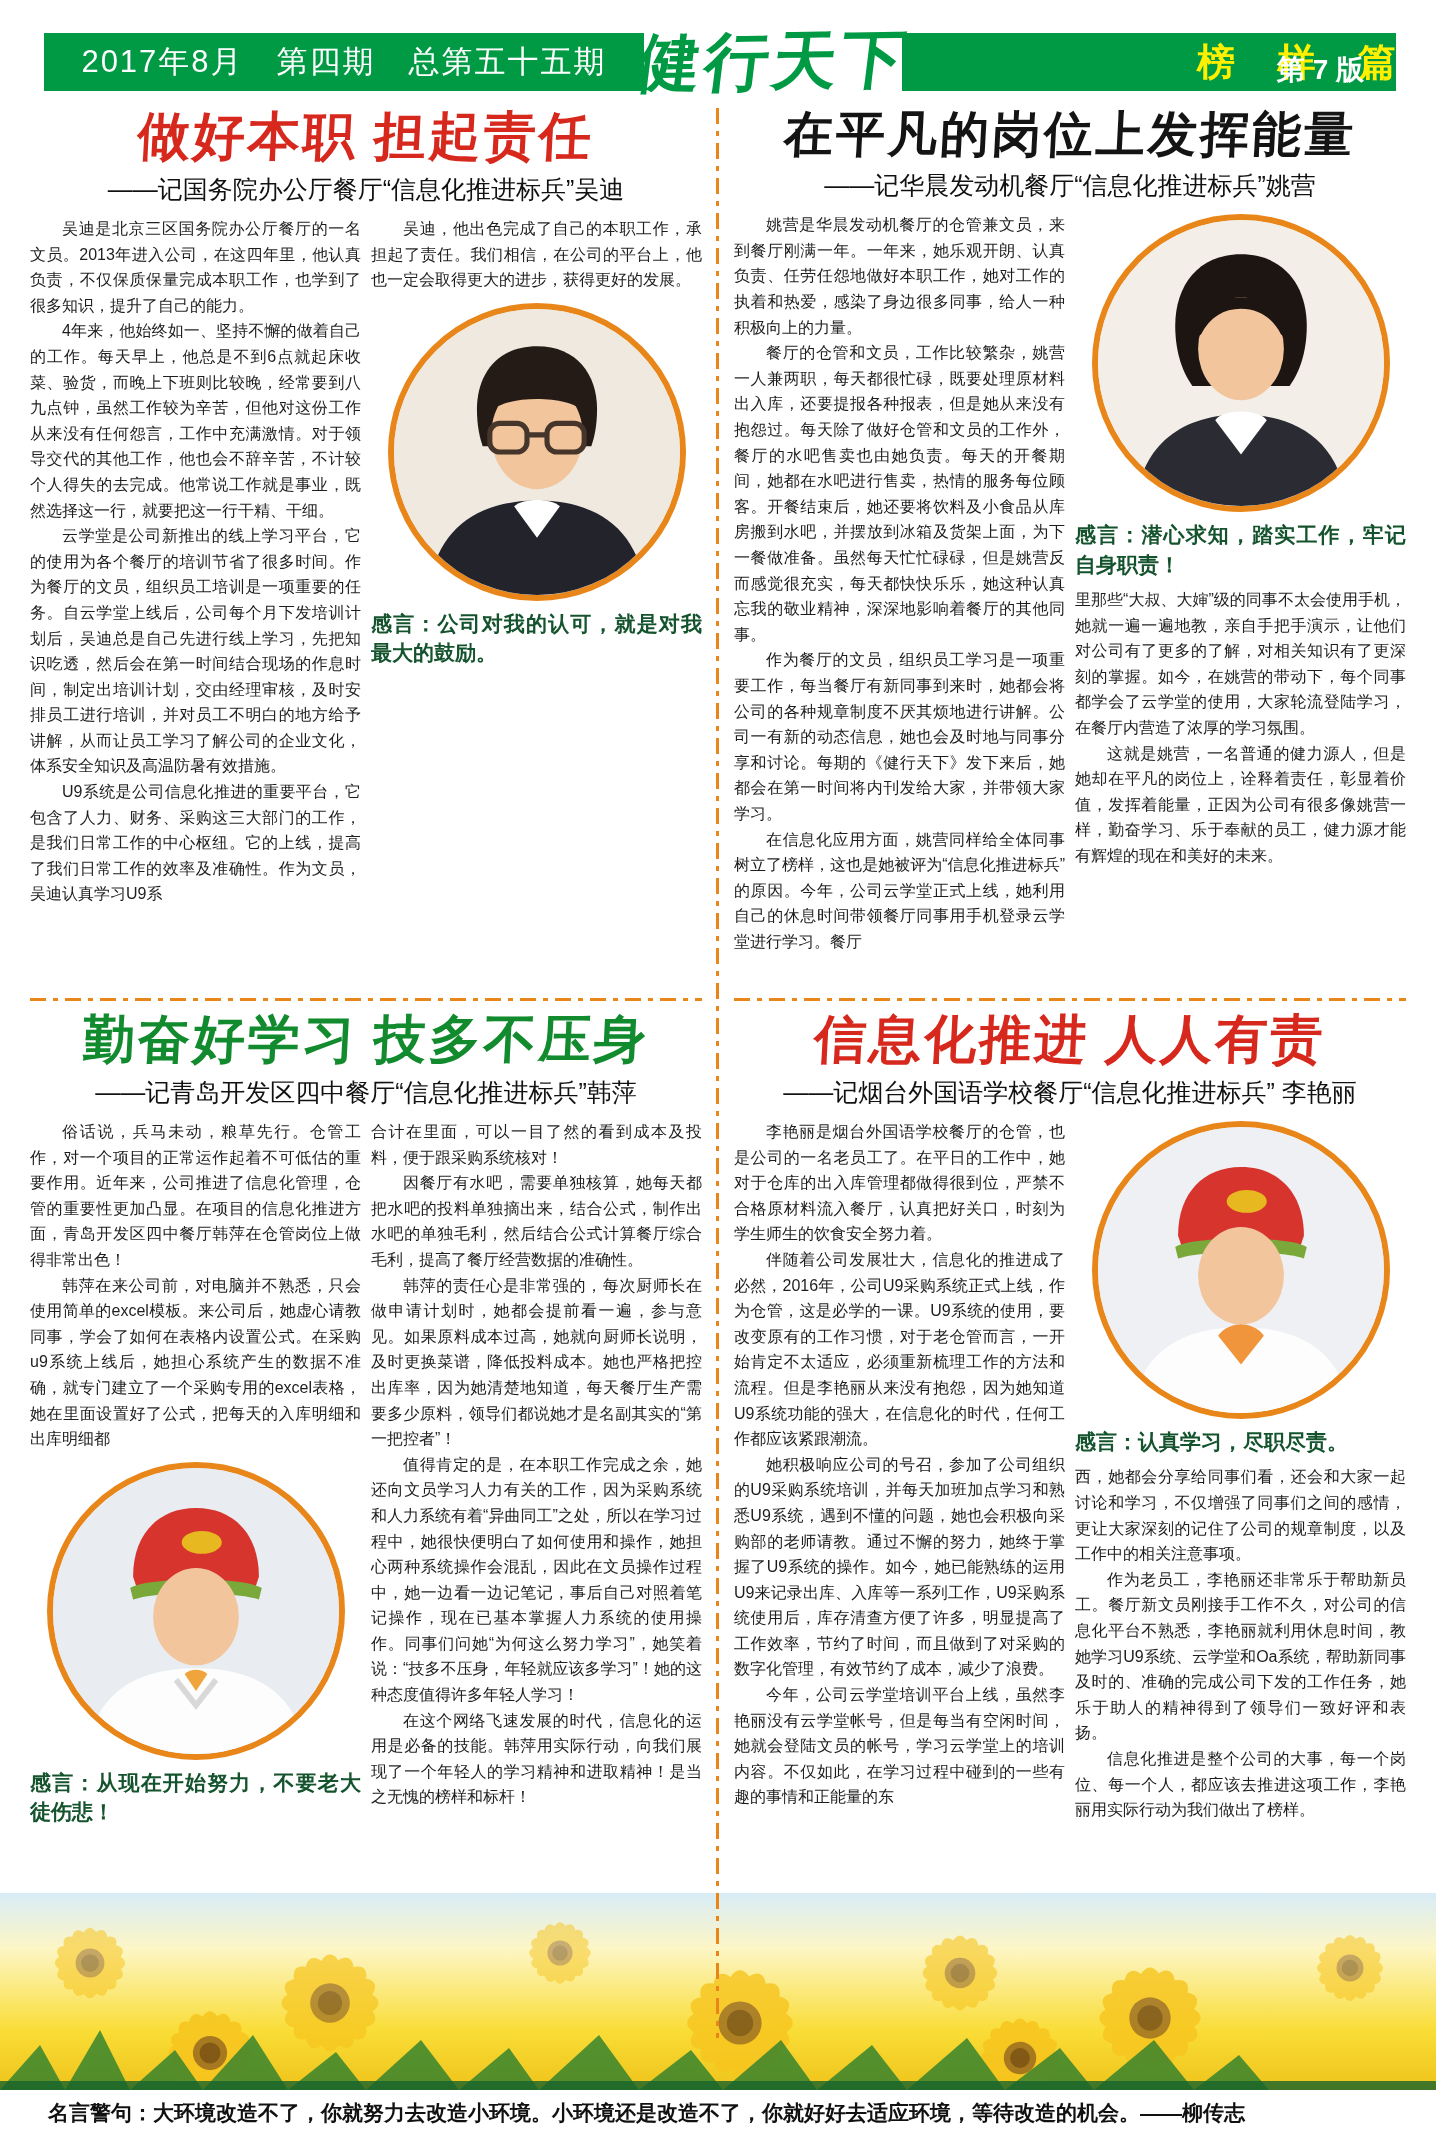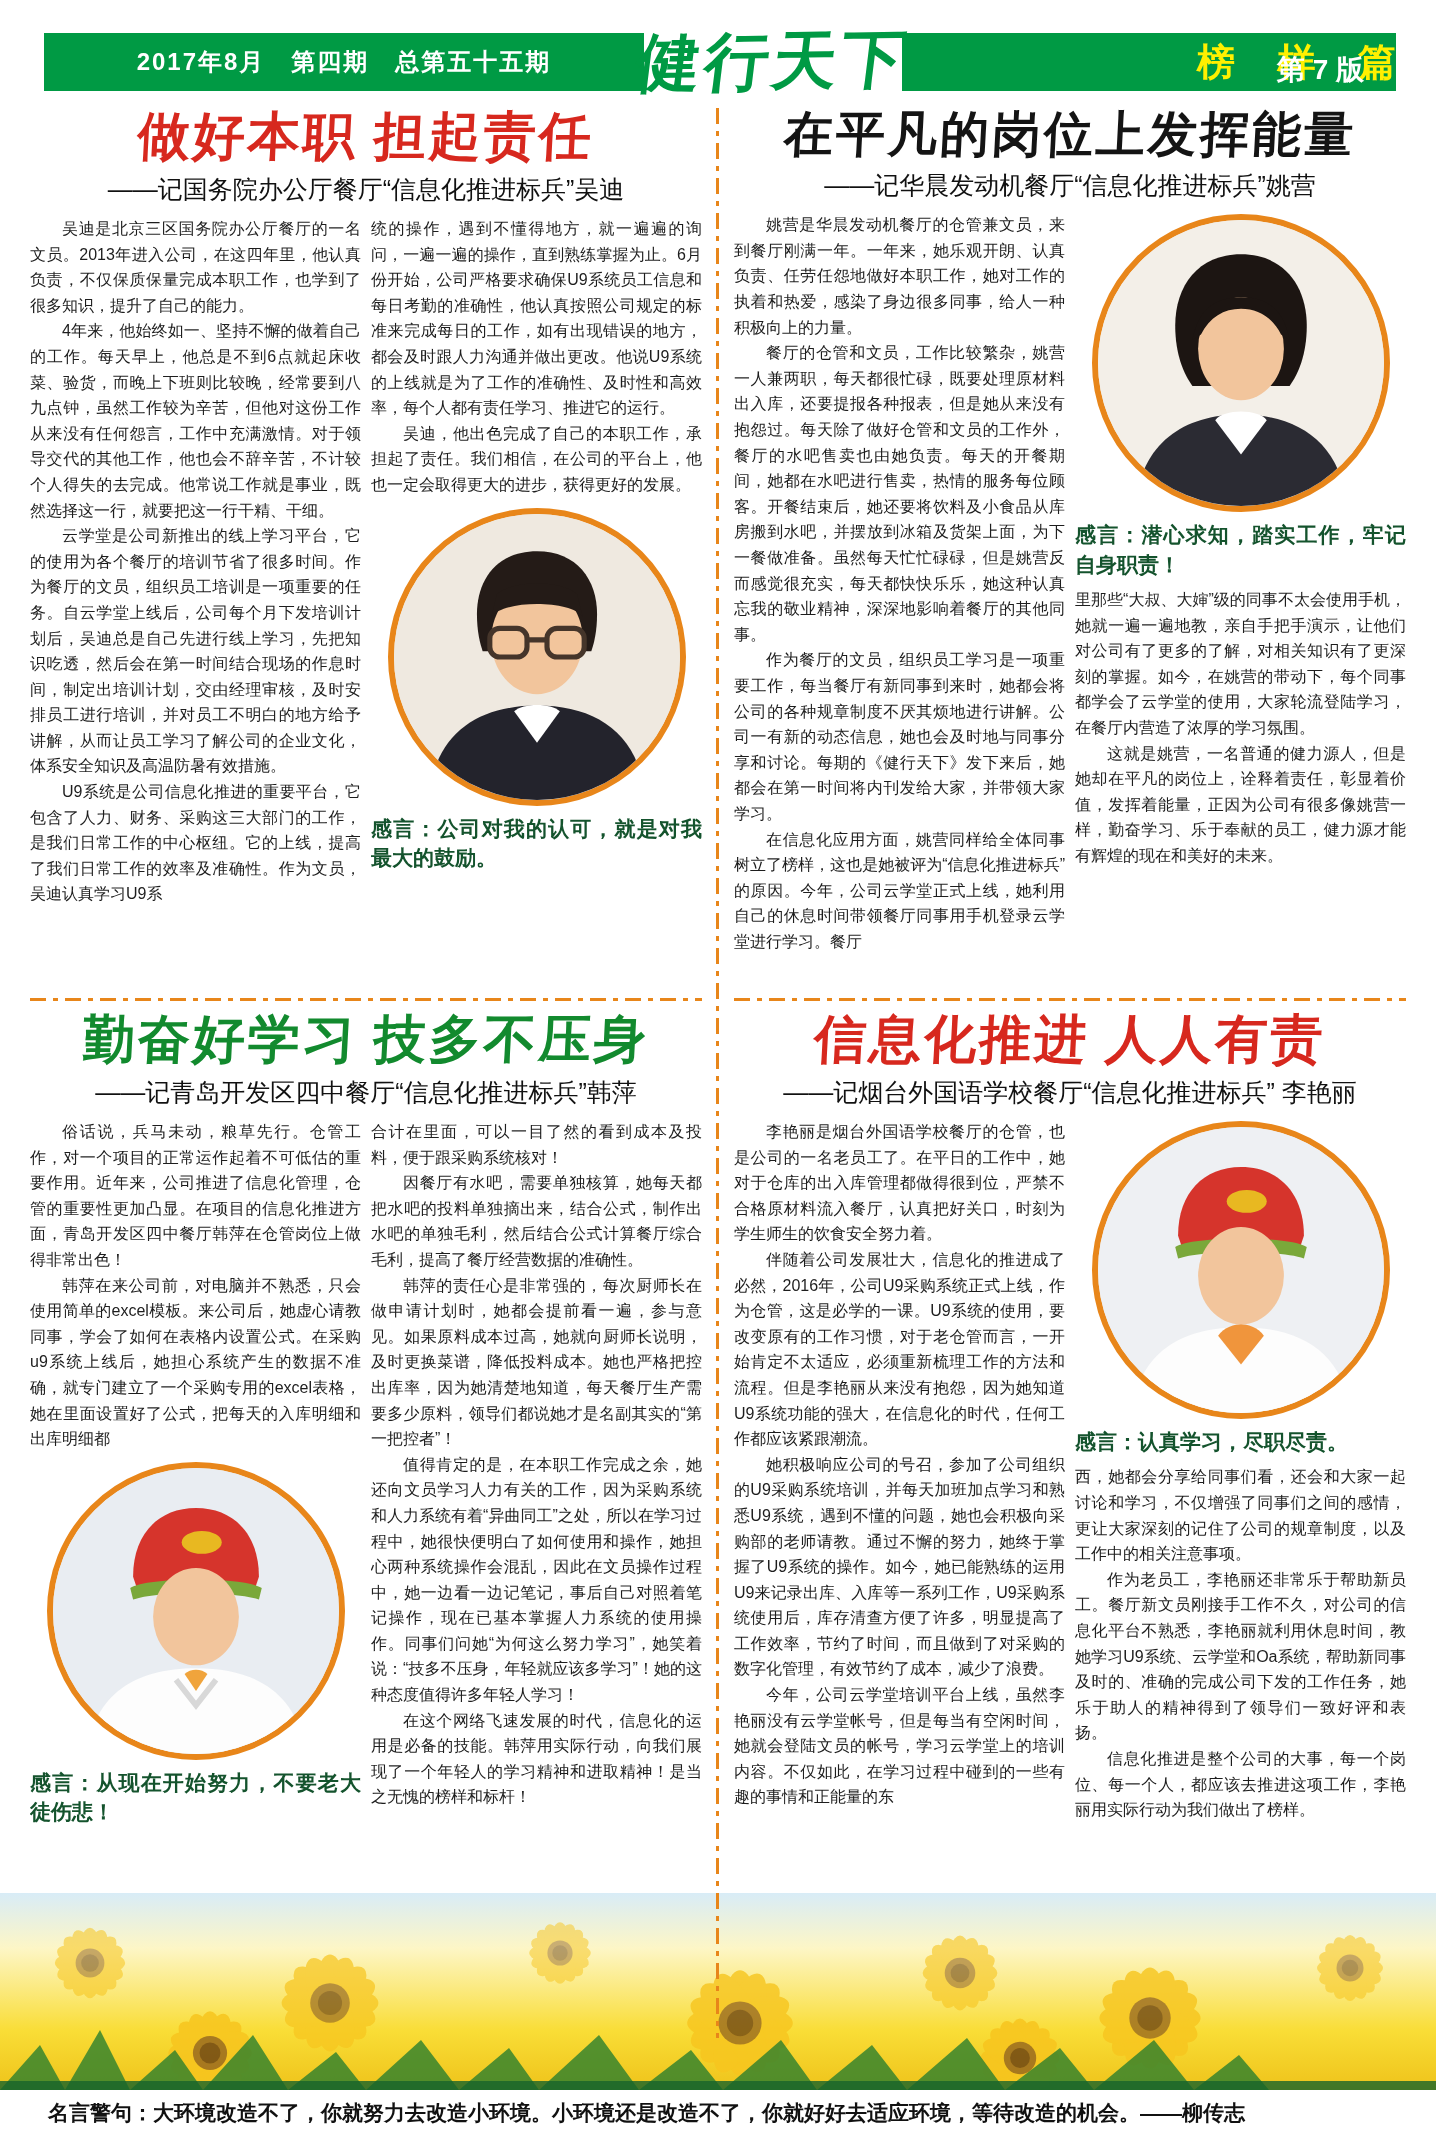--- a/index.html
+++ b/index.html
@@ -3,21 +3,21 @@
 <meta charset="utf-8">
 <style>
   * { margin:0; padding:0; box-sizing:border-box; }
   body { background:#888; font-family:"Liberation Sans", sans-serif; }
   .page { position:relative; width:1436px; height:2135px; margin:0 auto; background:#fff; overflow:hidden; }
 
   
   .masthead { position:absolute; top:28px; left:30px; right:30px; height:70px; }
   .mh-bar { position:absolute; top:5px; height:58px; background:#009a44; }
   .mh-left { left:14px; width:600px; display:flex; align-items:center; justify-content:center; }
-  .mh-left span { color:#fff; font-weight:bold; font-size:24px; letter-spacing:2px; }
+  .mh-left span { color:#fff; font-weight:normal; font-size:31px; letter-spacing:2px; }
   .mh-right { left:872px; right:10px; display:flex; align-items:center; justify-content:flex-end; }
   .mh-section { color:#fff000; font-weight:900; font-size:38px; letter-spacing:16px; margin-right:-16px; }
   .mh-page { position:absolute; right:32px; top:0; height:58px; display:flex; align-items:center;
              color:#fff; font-weight:bold; font-size:28px;margin-top:8px; }
   .mh-paper { position:absolute; left:598px; width:290px; top:-10px; text-align:center;
               color:#009a44; font-weight:900; font-size:64px; letter-spacing:4px;
               transform:skewX(-8deg) rotate(-1deg); font-family:"Liberation Serif", serif; }
 
   
   .v-divider { position:absolute; left:716px; top:108px; width:3px; height:1930px; z-index:2;
@@ -76,21 +76,20 @@
       <div class="article-title" style="color: rgb(215, 40, 30);">做好本职  担起责任</div>
       <div class="article-subtitle">——记国务院办公厅餐厅“信息化推进标兵”吴迪</div>
       <div class="article-body">
         <div class="col">
           <p>吴迪是北京三区国务院办公厅餐厅的一名文员。2013年进入公司，在这四年里，他认真负责，不仅保质保量完成本职工作，也学到了很多知识，提升了自己的能力。</p>
           <p>4年来，他始终如一、坚持不懈的做着自己的工作。每天早上，他总是不到6点就起床收菜、验货，而晚上下班则比较晚，经常要到八九点钟，虽然工作较为辛苦，但他对这份工作从来没有任何怨言，工作中充满激情。对于领导交代的其他工作，他也会不辞辛苦，不计较个人得失的去完成。他常说工作就是事业，既然选择这一行，就要把这一行干精、干细。</p>
           <p>云学堂是公司新推出的线上学习平台，它的使用为各个餐厅的培训节省了很多时间。作为餐厅的文员，组织员工培训是一项重要的任务。自云学堂上线后，公司每个月下发培训计划后，吴迪总是自己先进行线上学习，先把知识吃透，然后会在第一时间结合现场的作息时间，制定出培训计划，交由经理审核，及时安排员工进行培训，并对员工不明白的地方给予讲解，从而让员工学习了解公司的企业文化，体系安全知识及高温防暑有效措施。</p>
           <p>U9系统是公司信息化推进的重要平台，它包含了人力、财务、采购这三大部门的工作，是我们日常工作的中心枢纽。它的上线，提高了我们日常工作的效率及准确性。作为文员，吴迪认真学习U9系</p>
         </div>
         <div class="col">
-          <p class="cont">统的操作，遇到不懂得地方，就一遍遍的询问，一遍一遍的操作，直到熟练掌握为止。6月份开始，公司严格要求确保U9系统员工信息和每日考勤的准确性，他认真按照公司规定的标准来完成每日的工作，如有出现错误的地方，都会及时跟人力沟通并做出更改。他说U9系统的上线就是为了工作的准确性、及时性和高效率，每个人都有责任学习、推进它的运行。</p>
           <p>吴迪，他出色完成了自己的本职工作，承担起了责任。我们相信，在公司的平台上，他也一定会取得更大的进步，获得更好的发展。</p>
           <div class="photo-wrap">
             <svg viewBox="0 0 100 100">
               <rect width="100" height="100" fill="#efe9e0"></rect>
               <path d="M50 13c-14 0-21 10-21 22 0 6 1 10 2 13h38c1-3 2-7 2-13 0-12-7-22-21-22z" fill="#241b17"></path>
               <ellipse cx="50" cy="44" rx="16" ry="19" fill="#f2c59c"></ellipse>
               <path d="M34 36c4-6 28-6 32 0l-2-8c-6-5-22-5-28 0z" fill="#241b17"></path>
               <rect x="33.5" y="40" width="13" height="10" rx="3.5" fill="none" stroke="#45352a" stroke-width="1.8"></rect>
               <rect x="53.5" y="40" width="13" height="10" rx="3.5" fill="none" stroke="#45352a" stroke-width="1.8"></rect>
               <line x1="46.5" y1="44" x2="53.5" y2="44" stroke="#45352a" stroke-width="1.8"></line>

